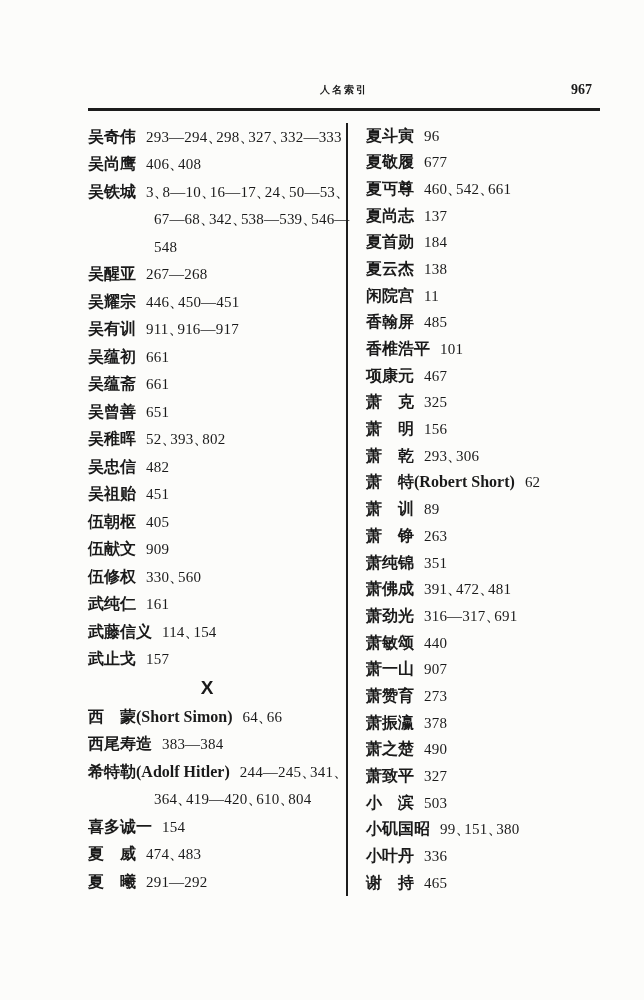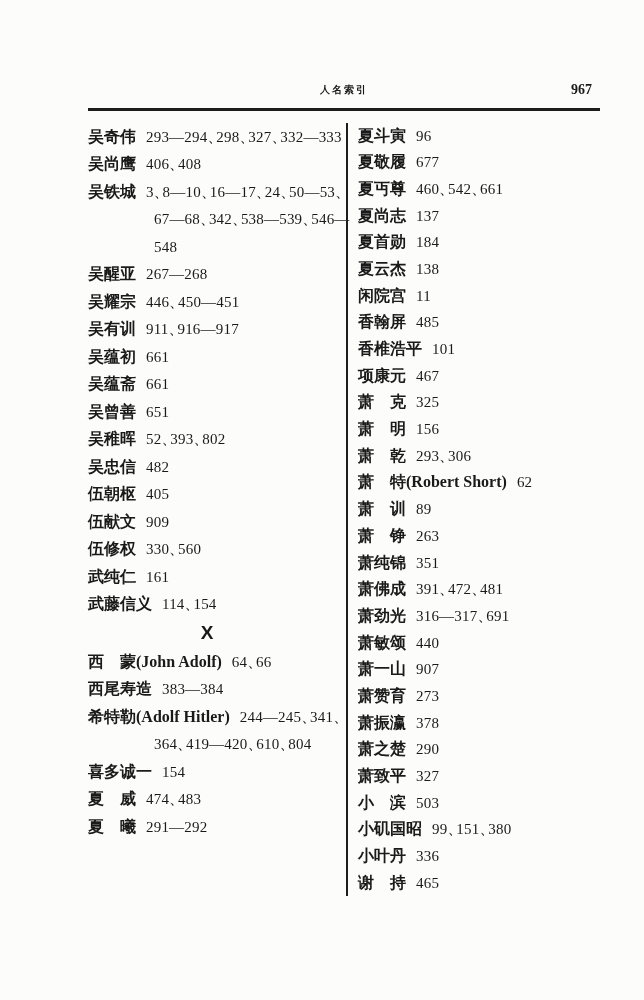--- a/index.html
+++ b/index.html
@@ -57,21 +57,21 @@
   .col {
     box-sizing: border-box;
   }
   .col-left {
     width: 258px;
     padding-right: 19px;
   }
   .col-right {
     width: 254px;
     border-left: 2px solid #1d1d1d;
-    padding-left: 10px;
+    padding-left: 18px;
   }
   .row {
     white-space: nowrap;
     overflow: visible;
   }
   .col-left .row { line-height: 27.5px; height: 27.5px; }
   .col-right .row { line-height: 26.7px; height: 26.7px; }
   .name {
     display: inline-block;
     min-width: 48px;
@@ -125,27 +125,29 @@
         <div class="row cont"><span class="pages">67—68<span class="nc">、</span>342<span class="nc">、</span>538—539<span class="nc">、</span>546—</span></div>
         <div class="row cont"><span class="pages">548</span></div>
         <div class="row"><span class="name">吴醒亚</span><span class="pages">267—268</span></div>
         <div class="row"><span class="name">吴耀宗</span><span class="pages">446<span class="nc">、</span>450—451</span></div>
         <div class="row"><span class="name">吴有训</span><span class="pages">911<span class="nc">、</span>916—917</span></div>
         <div class="row"><span class="name">吴蕴初</span><span class="pages">661</span></div>
         <div class="row"><span class="name">吴蕴斋</span><span class="pages">661</span></div>
         <div class="row"><span class="name">吴曾善</span><span class="pages">651</span></div>
         <div class="row"><span class="name">吴稚晖</span><span class="pages">52<span class="nc">、</span>393<span class="nc">、</span>802</span></div>
         <div class="row"><span class="name">吴忠信</span><span class="pages">482</span></div>
+        <div class="row"><span class="name">吴祖贻</span><span class="pages">451</span></div>
         <div class="row"><span class="name">伍朝枢</span><span class="pages">405</span></div>
         <div class="row"><span class="name">伍献文</span><span class="pages">909</span></div>
         <div class="row"><span class="name">伍修权</span><span class="pages">330<span class="nc">、</span>560</span></div>
         <div class="row"><span class="name">武纯仁</span><span class="pages">161</span></div>
         <div class="row"><span class="name">武藤信义</span><span class="pages">114<span class="nc">、</span>154</span></div>
+        <div class="row"><span class="name">武止戈</span><span class="pages">157</span></div>
         <div class="section-heading">X</div>
-        <div class="row"><span class="name">西　蒙(John Adolf)</span><span class="pages">64<span class="nc">、</span>66</span></div>
+        <div class="row"><span class="name">西　蒙(Short Simon)</span><span class="pages">64<span class="nc">、</span>66</span></div>
         <div class="row"><span class="name">西尾寿造</span><span class="pages">383—384</span></div>
         <div class="row"><span class="name">希特勒(Adolf Hitler)</span><span class="pages">244—245<span class="nc">、</span>341<span class="nc">、</span></span></div>
         <div class="row cont"><span class="pages">364<span class="nc">、</span>419—420<span class="nc">、</span>610<span class="nc">、</span>804</span></div>
         <div class="row"><span class="name">喜多诚一</span><span class="pages">154</span></div>
         <div class="row"><span class="name">夏　威</span><span class="pages">474<span class="nc">、</span>483</span></div>
         <div class="row"><span class="name">夏　曦</span><span class="pages">291—292</span></div>
       </section>
     <section class="col col-right">
         <div class="row"><span class="name">夏斗寅</span><span class="pages">96</span></div>
         <div class="row"><span class="name">夏敬履</span><span class="pages">677</span></div>
@@ -163,21 +165,21 @@
         <div class="row"><span class="name">萧　特(Robert Short)</span><span class="pages">62</span></div>
         <div class="row"><span class="name">萧　训</span><span class="pages">89</span></div>
         <div class="row"><span class="name">萧　铮</span><span class="pages">263</span></div>
         <div class="row"><span class="name">萧纯锦</span><span class="pages">351</span></div>
         <div class="row"><span class="name">萧佛成</span><span class="pages">391<span class="nc">、</span>472<span class="nc">、</span>481</span></div>
         <div class="row"><span class="name">萧劲光</span><span class="pages">316—317<span class="nc">、</span>691</span></div>
         <div class="row"><span class="name">萧敏颂</span><span class="pages">440</span></div>
         <div class="row"><span class="name">萧一山</span><span class="pages">907</span></div>
         <div class="row"><span class="name">萧赞育</span><span class="pages">273</span></div>
         <div class="row"><span class="name">萧振瀛</span><span class="pages">378</span></div>
-        <div class="row"><span class="name">萧之楚</span><span class="pages">290</span></div>
+        <div class="row"><span class="name">萧之楚</span><span class="pages">490</span></div>
         <div class="row"><span class="name">萧致平</span><span class="pages">327</span></div>
         <div class="row"><span class="name">小　滨</span><span class="pages">503</span></div>
         <div class="row"><span class="name">小矶国昭</span><span class="pages">99<span class="nc">、</span>151<span class="nc">、</span>380</span></div>
         <div class="row"><span class="name">小叶丹</span><span class="pages">336</span></div>
         <div class="row"><span class="name">谢　持</span><span class="pages">465</span></div>
       </section>
   </main>
 
 </div>
 

